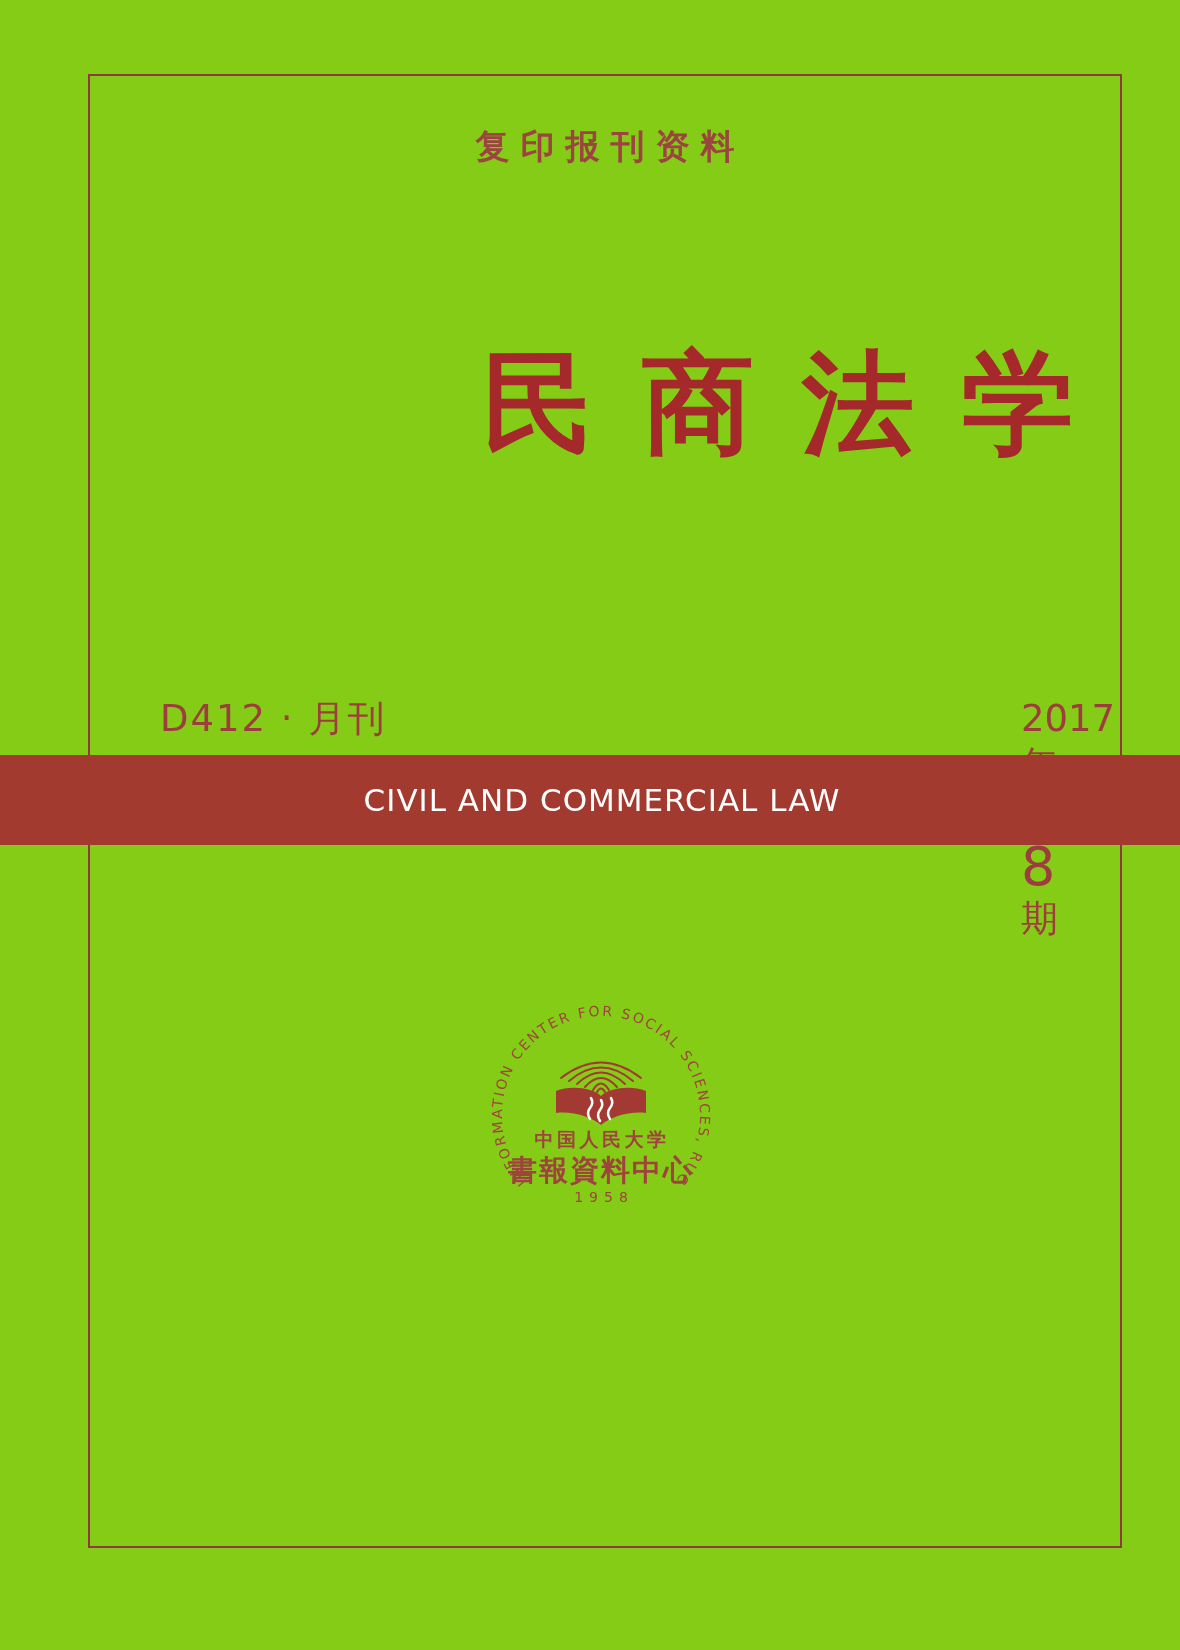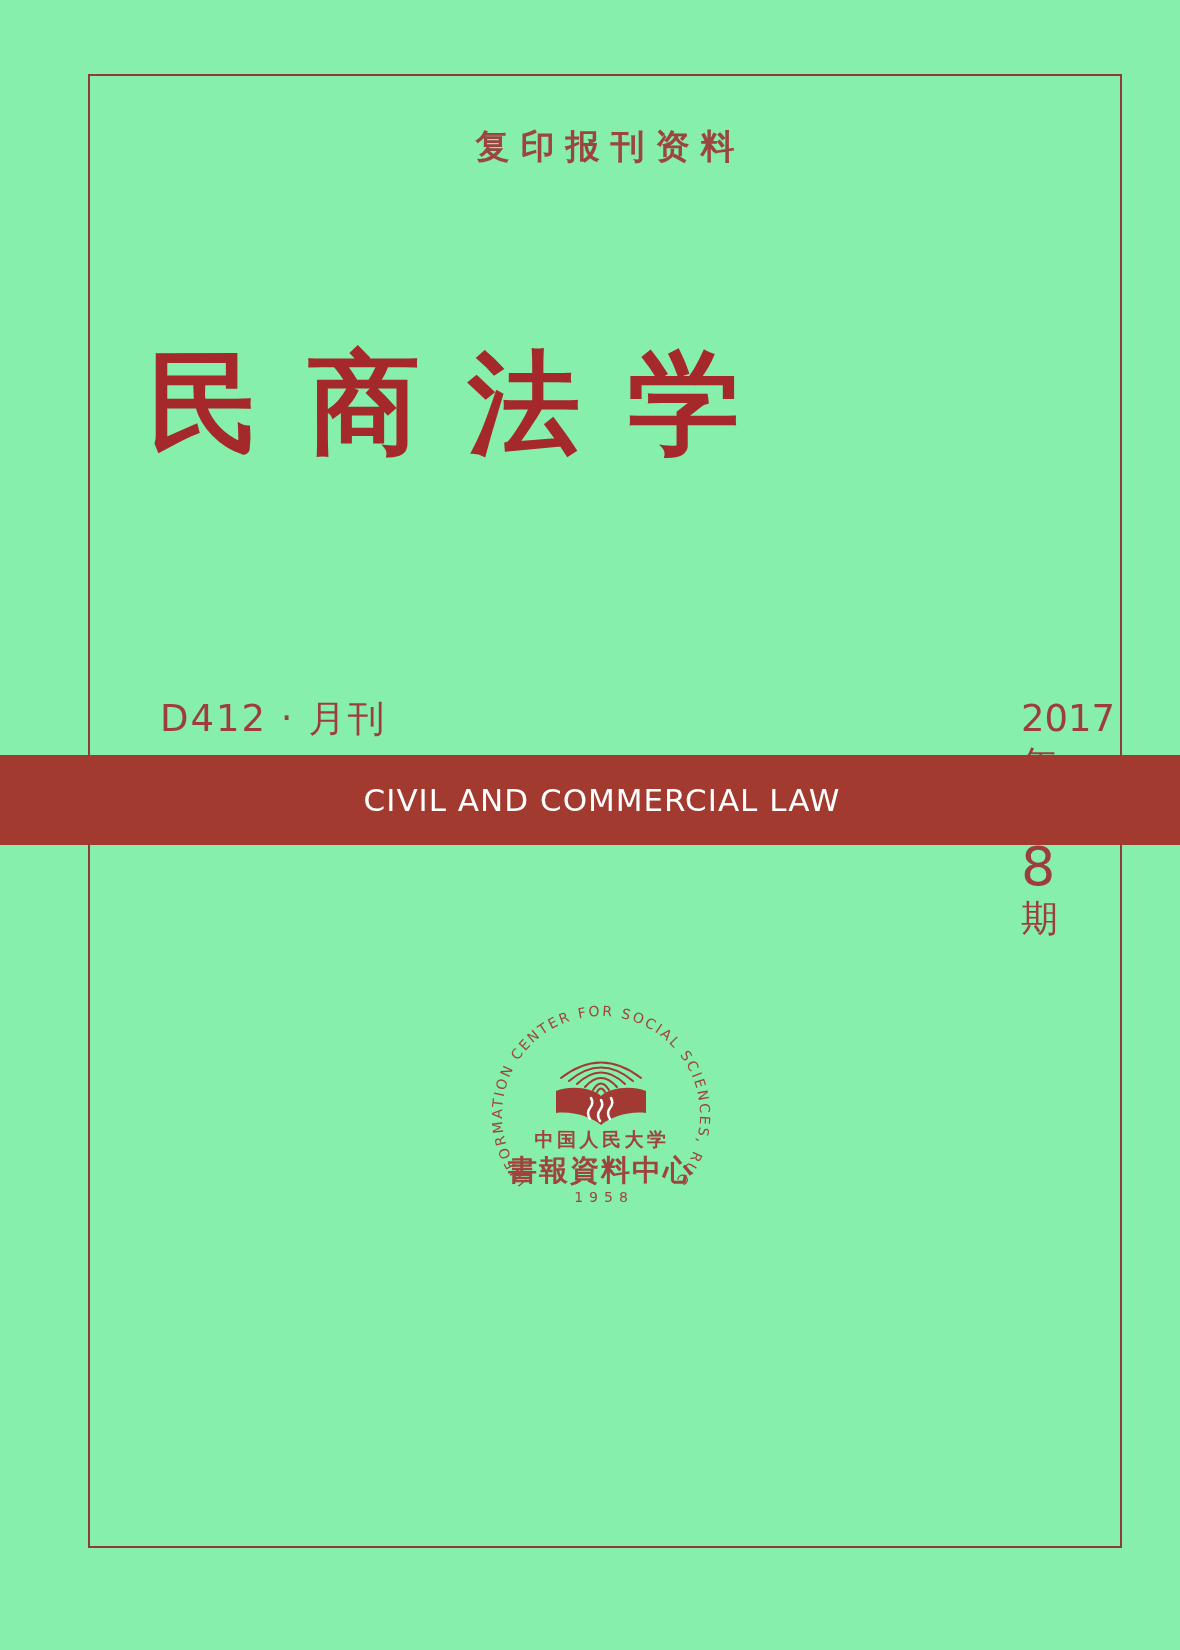--- a/index.html
+++ b/index.html
@@ -1,21 +1,21 @@
 <!DOCTYPE html>
 <html style="--masthead_red: #9c4440; --title_red: #a5282b; --info_red: #9e3d3e; --banner_bg: #a23a2f; --banner_text: #ffffff; --frame_border: #8e3a3e; --logo_red: #a23a33; --logo_text_red: #9f443d;"><head>
 <meta charset="utf-8">
 <style>
   * { margin: 0; padding: 0; box-sizing: border-box; }
   html, body { background: #ffffff; }
   .page {
     position: relative;
     width: 1180px;
     height: 1650px;
-    background: #86efac;
+    background: #84cc16;
     overflow: hidden;
     font-family: "DejaVu Sans", sans-serif;
   }
   .frame {
     position: absolute;
     left: 88px; top: 74px;
     width: 1034px; height: 1474px;
     border: 2px solid var(--frame_border, #8e3a3e);
   }
   .masthead {
@@ -26,21 +26,21 @@
     font-size: 34px;
     font-weight: bold;
     letter-spacing: 11px;
     padding-left: 11px;
     color: var(--masthead_red, #9c4440);
   }
   .title {
     position: absolute;
     left: 88px; top: 344px;
     width: 1034px;
-    text-align: left;
+    text-align: right;
     font-size: 112px;
     line-height: 118px;
     font-weight: bold;
     letter-spacing: 48px;
     padding-left: 60px;
     color: var(--title_red, #a5282b);
   }
   .info-row {
     position: absolute;
     left: 88px; top: 694px;

